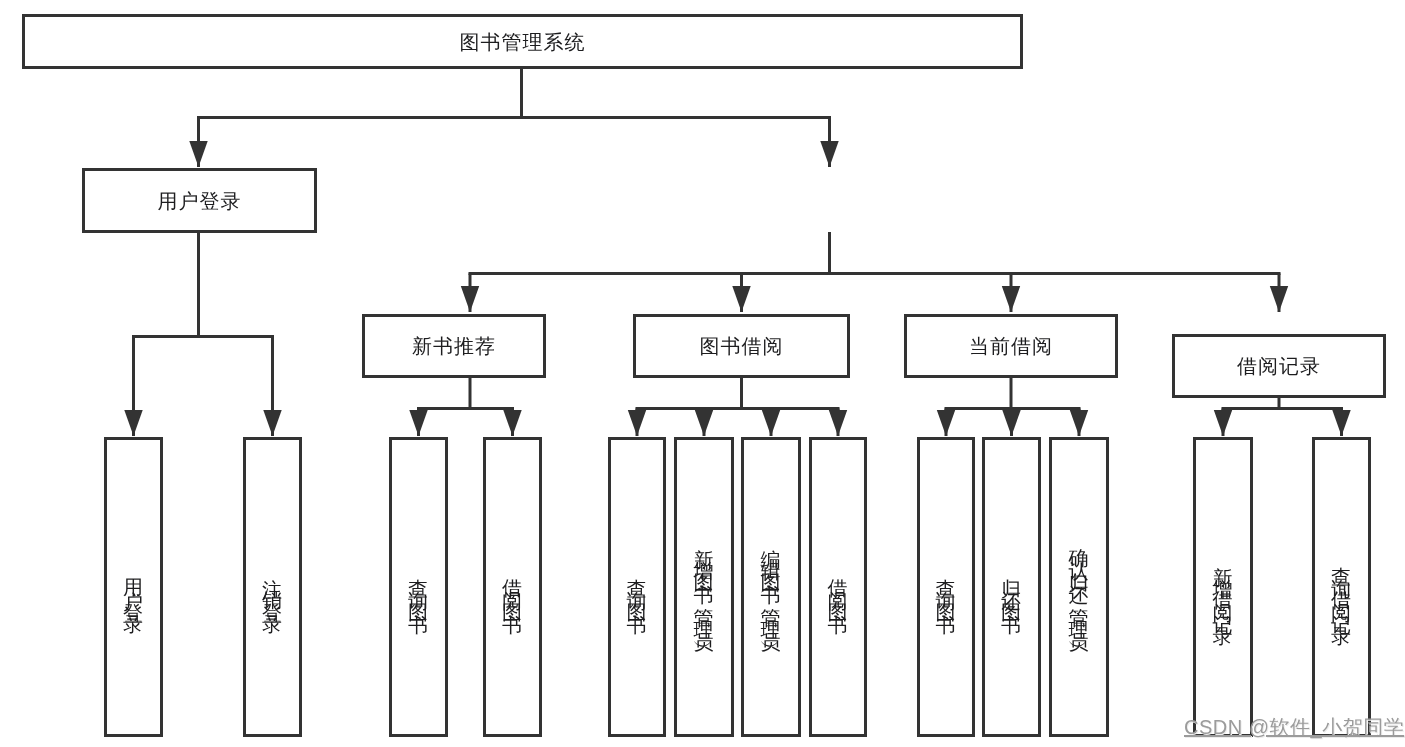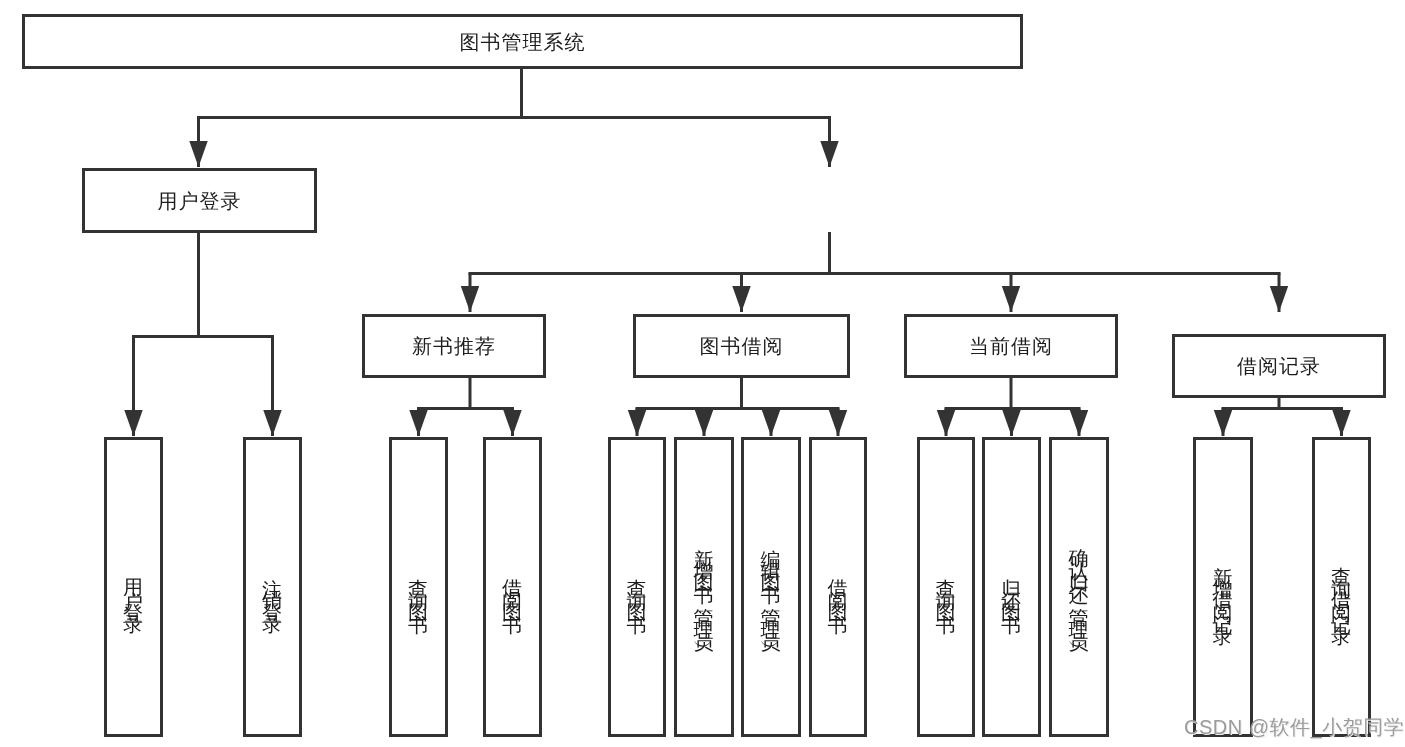--- a/index.html
+++ b/index.html
@@ -35,20 +35,21 @@
   .watermark {
     position: absolute;
     left: 1184px;
     top: 714px;
     z-index: 3;
     font-size: 20px;
     letter-spacing: 0.5px;
     color: #9b9b9b;
     text-shadow: 1px 1px 0 #ededed;
     white-space: nowrap;
+    text-decoration: underline;
   }
 </style>
 </head>
 <body>
 
 <div class="canvas">
 
   <svg class="wires" width="1405" height="747" viewBox="0 0 1405 747">
     <defs>
       <marker id="ah" markerUnits="userSpaceOnUse" markerWidth="26" markerHeight="20" viewBox="0 0 24 17" refX="24" refY="8.5" orient="auto">

